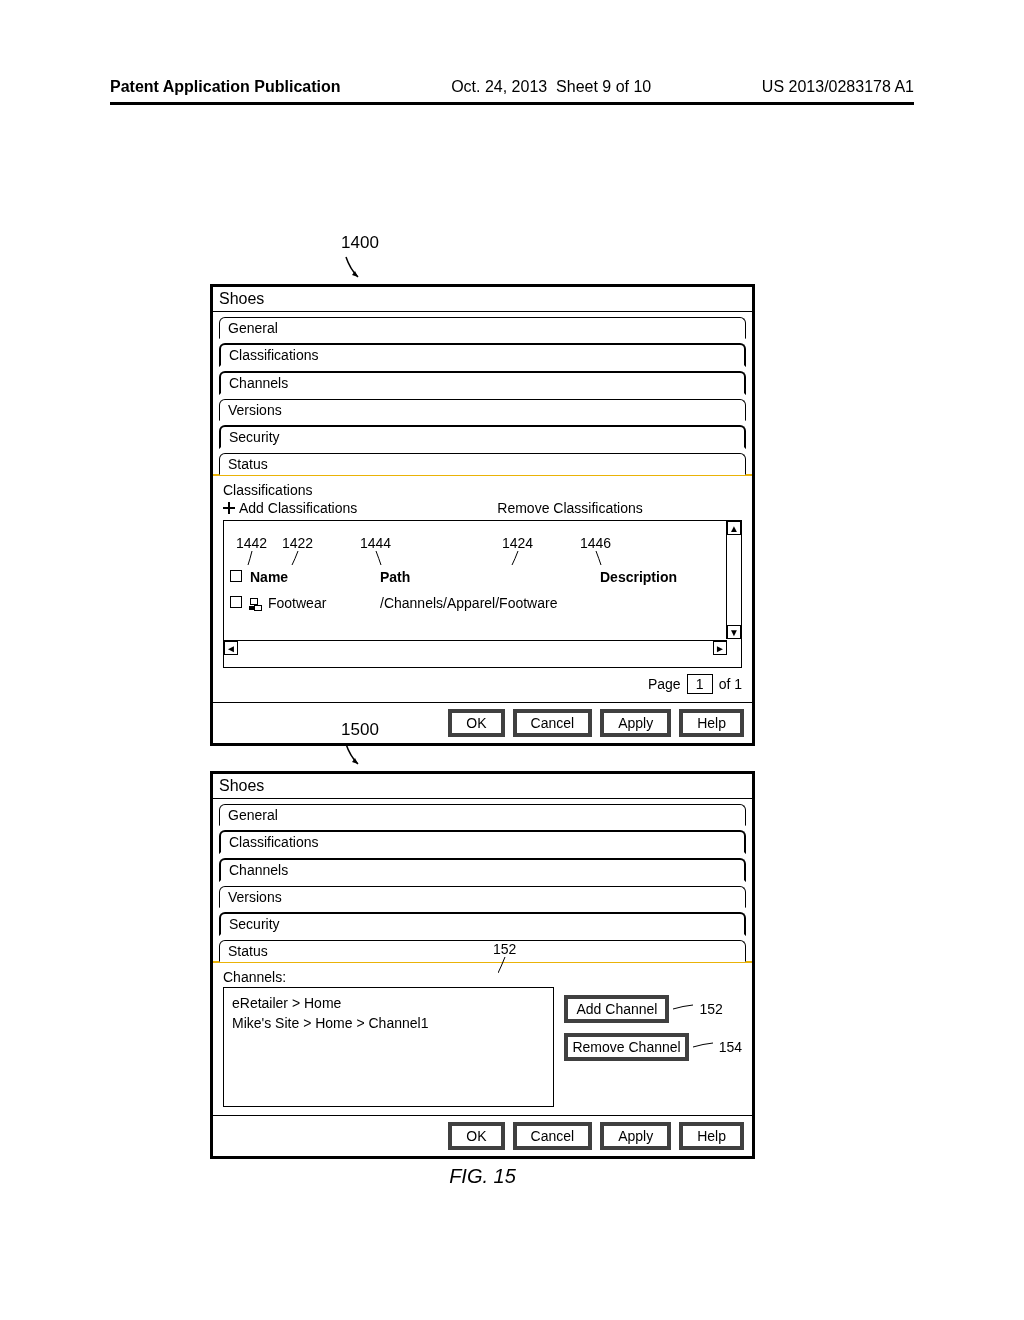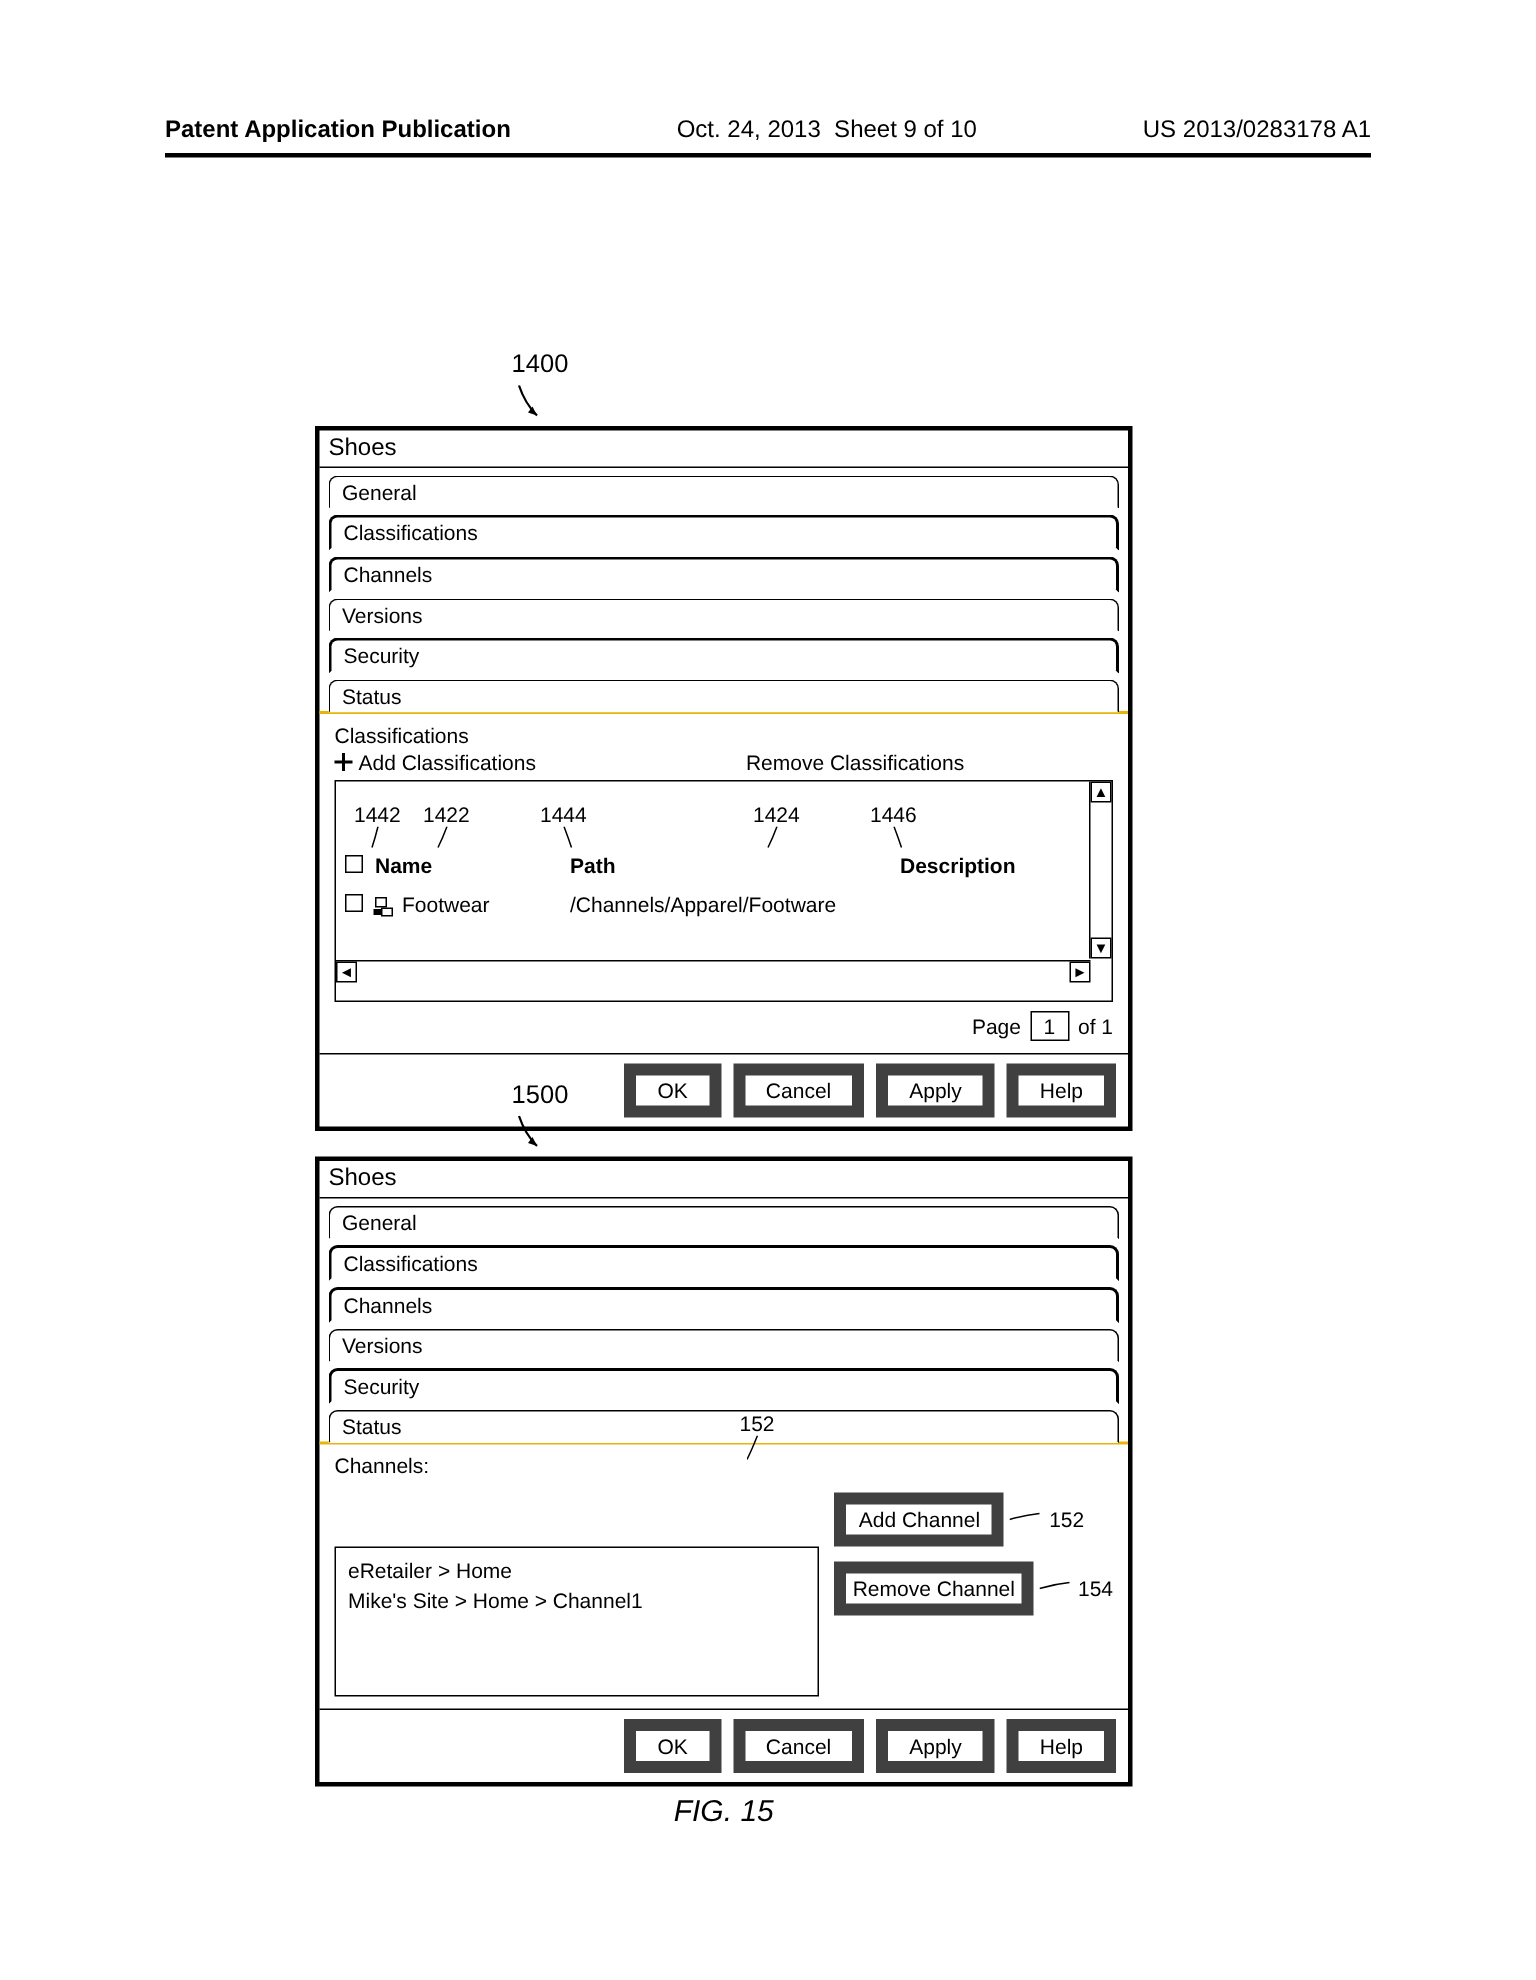--- a/index.html
+++ b/index.html
@@ -221,43 +221,42 @@
     padding: 1px 0;
   }
   .button-bar {
     border-top: 1px solid #000;
     padding: 6px 8px;
     display: flex;
     justify-content: flex-end;
     gap: 8px;
   }
   .btn {
-    border: 8px solid #404040;
+    border: 4px solid #404040;
     padding: 2px 14px;
     font-size: 14px;
     background:#fff;
     cursor:pointer;
     text-align:right;
   }
   .fig-caption {
     text-align: center;
     font-style: italic;
     font-size: 20px;
     margin-top: 6px;
   }
 
   
   .channels-box {
     border: 1px solid #000;
-    height: 100px;
+    height: 120px;
     padding: 6px 8px;
     font-size: 14px;
     box-sizing: border-box;
     position: relative;
-    margin-top: 44px;
   }
   .channels-list { line-height: 1.4; }
   .side-btn-row{
     display:flex;align-items:center;gap:4px;
   }
   .ext-ref {
     font-size: 14px;
   }
 
   .ref-152-center {

